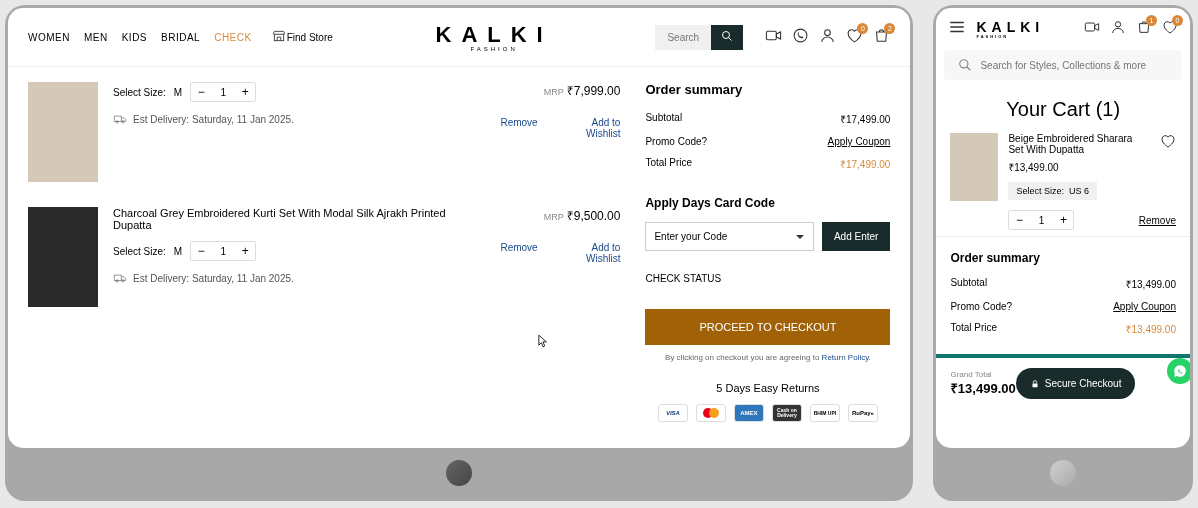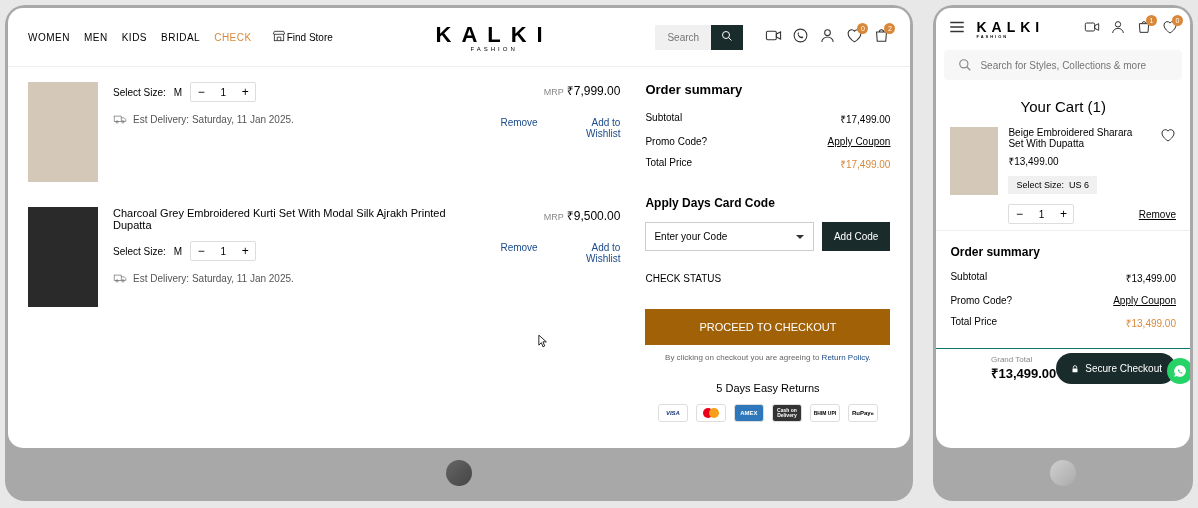--- a/index.html
+++ b/index.html
@@ -87,39 +87,39 @@
 .hamburger{cursor:pointer}
 .hamburger svg{width:18px;height:18px;stroke:#333}
 .m-logo{flex:1;font-weight:900;font-size:14px;letter-spacing:5px;font-family:Georgia,serif}
 .m-logo-sub{font-size:4px;letter-spacing:2px;display:block;margin-top:-2px}
 .m-icons{display:flex;gap:10px;align-items:center}
 .m-icons>span{position:relative;cursor:pointer}
 .m-icons svg{width:16px;height:16px;stroke:#333;fill:none;stroke-width:1.5}
 .m-search{display:flex;align-items:center;gap:8px;padding:8px 14px;background:#f7f7f7;margin:0 8px;border-radius:4px}
 .m-search svg{width:14px;height:14px;stroke:#888;fill:none}
 .m-search input{border:none;background:none;font-size:10px;flex:1;color:#888}
-.m-cart-title{text-align:center;font-size:15px;padding:18px 0 12px}
+.m-cart-title{text-align:center;font-size:20px;padding:18px 0 12px}
 .m-item{display:flex;gap:10px;padding:0 14px;align-items:flex-start}
 .m-item-img{width:48px;height:68px;background:#d4c8b8;flex-shrink:0}
 .m-item-det{flex:1}
 .m-item-name{font-size:10px;margin-bottom:5px}
 .m-item-price{font-size:10px;margin-bottom:6px}
 .m-size-box{display:inline-flex;background:#f0f0f0;padding:4px 8px;font-size:9px;gap:5px;margin-bottom:6px}
 .m-heart{cursor:pointer}
 .m-heart svg{width:16px;height:16px;stroke:#333;fill:none}
 .m-qty-row{display:flex;align-items:center;padding:0 14px;margin-top:4px;justify-content:space-between}
 .m-remove{font-size:10px;text-decoration:underline;cursor:pointer}
 .m-delivery{display:flex;align-items:center;gap:6px;font-size:9px;padding:14px}
 .m-delivery svg{width:14px;height:14px;stroke:#555;fill:none}
 .m-divider{border-top:1px solid #eee;margin:6px 0}
 .m-summary{padding:8px 14px}
 .m-sum-title{font-size:12px;font-weight:bold;margin-bottom:12px}
 .m-sum-row{display:flex;justify-content:space-between;font-size:10px;margin-bottom:10px}
 .m-sum-row.total .val{color:#d9883a}
-.m-footer{padding:4px 14px;display:flex;justify-content:flex-end;align-items:center;border-top:1px solid #0f766e}
+.m-footer{padding:10px 14px;display:flex;justify-content:flex-start;align-items:center;border-top:4px solid #0f766e}
 .m-grand{font-size:8px;color:#888}
 .m-grand-val{font-size:13px;font-weight:bold}
 .m-checkout{background:#1a2b2b;color:#fff;border:none;padding:10px 14px;border-radius:20px;font-size:10px;display:flex;align-items:center;gap:5px;cursor:pointer}
 .m-checkout svg{width:10px;height:10px;fill:#fff}
 .whatsapp{position:absolute;right:-3px;top:350px;width:26px;height:26px;background:#25d366;border-radius:50%;display:flex;align-items:center;justify-content:center;cursor:pointer}
 .whatsapp svg{width:14px;height:14px;fill:#fff}
 
 
 .desktop .screen::-webkit-scrollbar{width:5px}
 .desktop .screen::-webkit-scrollbar-thumb{background:#555;border-radius:3px}
@@ -261,21 +261,21 @@
             <span class="val">₹17,499.00</span>
           </div>
       <div class="gift-title">Apply Days Card Code</div>
       <div class="gift-row">
         <div class="gift-select">
               <span>Enter your Code</span>
               <svg viewBox="0 0 10 10">
                 <path d="M1 3l4 4 4-4" fill="#333"></path>
               </svg>
             </div>
-        <button class="add-code">Add Code</button>
+        <button class="add-code">Add Enter</button>
       </div>
       <div class="check-status">CHECK STATUS</div>
       <button class="checkout-btn">PROCEED TO CHECKOUT</button>
       <div class="agree-text"><span>By clicking on checkout you are agreeing to </span><a>Return Policy.</a></div>
       <div class="returns-text">5 Days Easy Returns</div>
       <div class="pay-icons">
         <div class="pay-icon visa">VISA</div>
         <div class="pay-icon mc">
               <span class="mc-c" style="background:#eb001b"></span>
               <span class="mc-c" style="background:#f79e1b;margin-left:-4px"></span>

